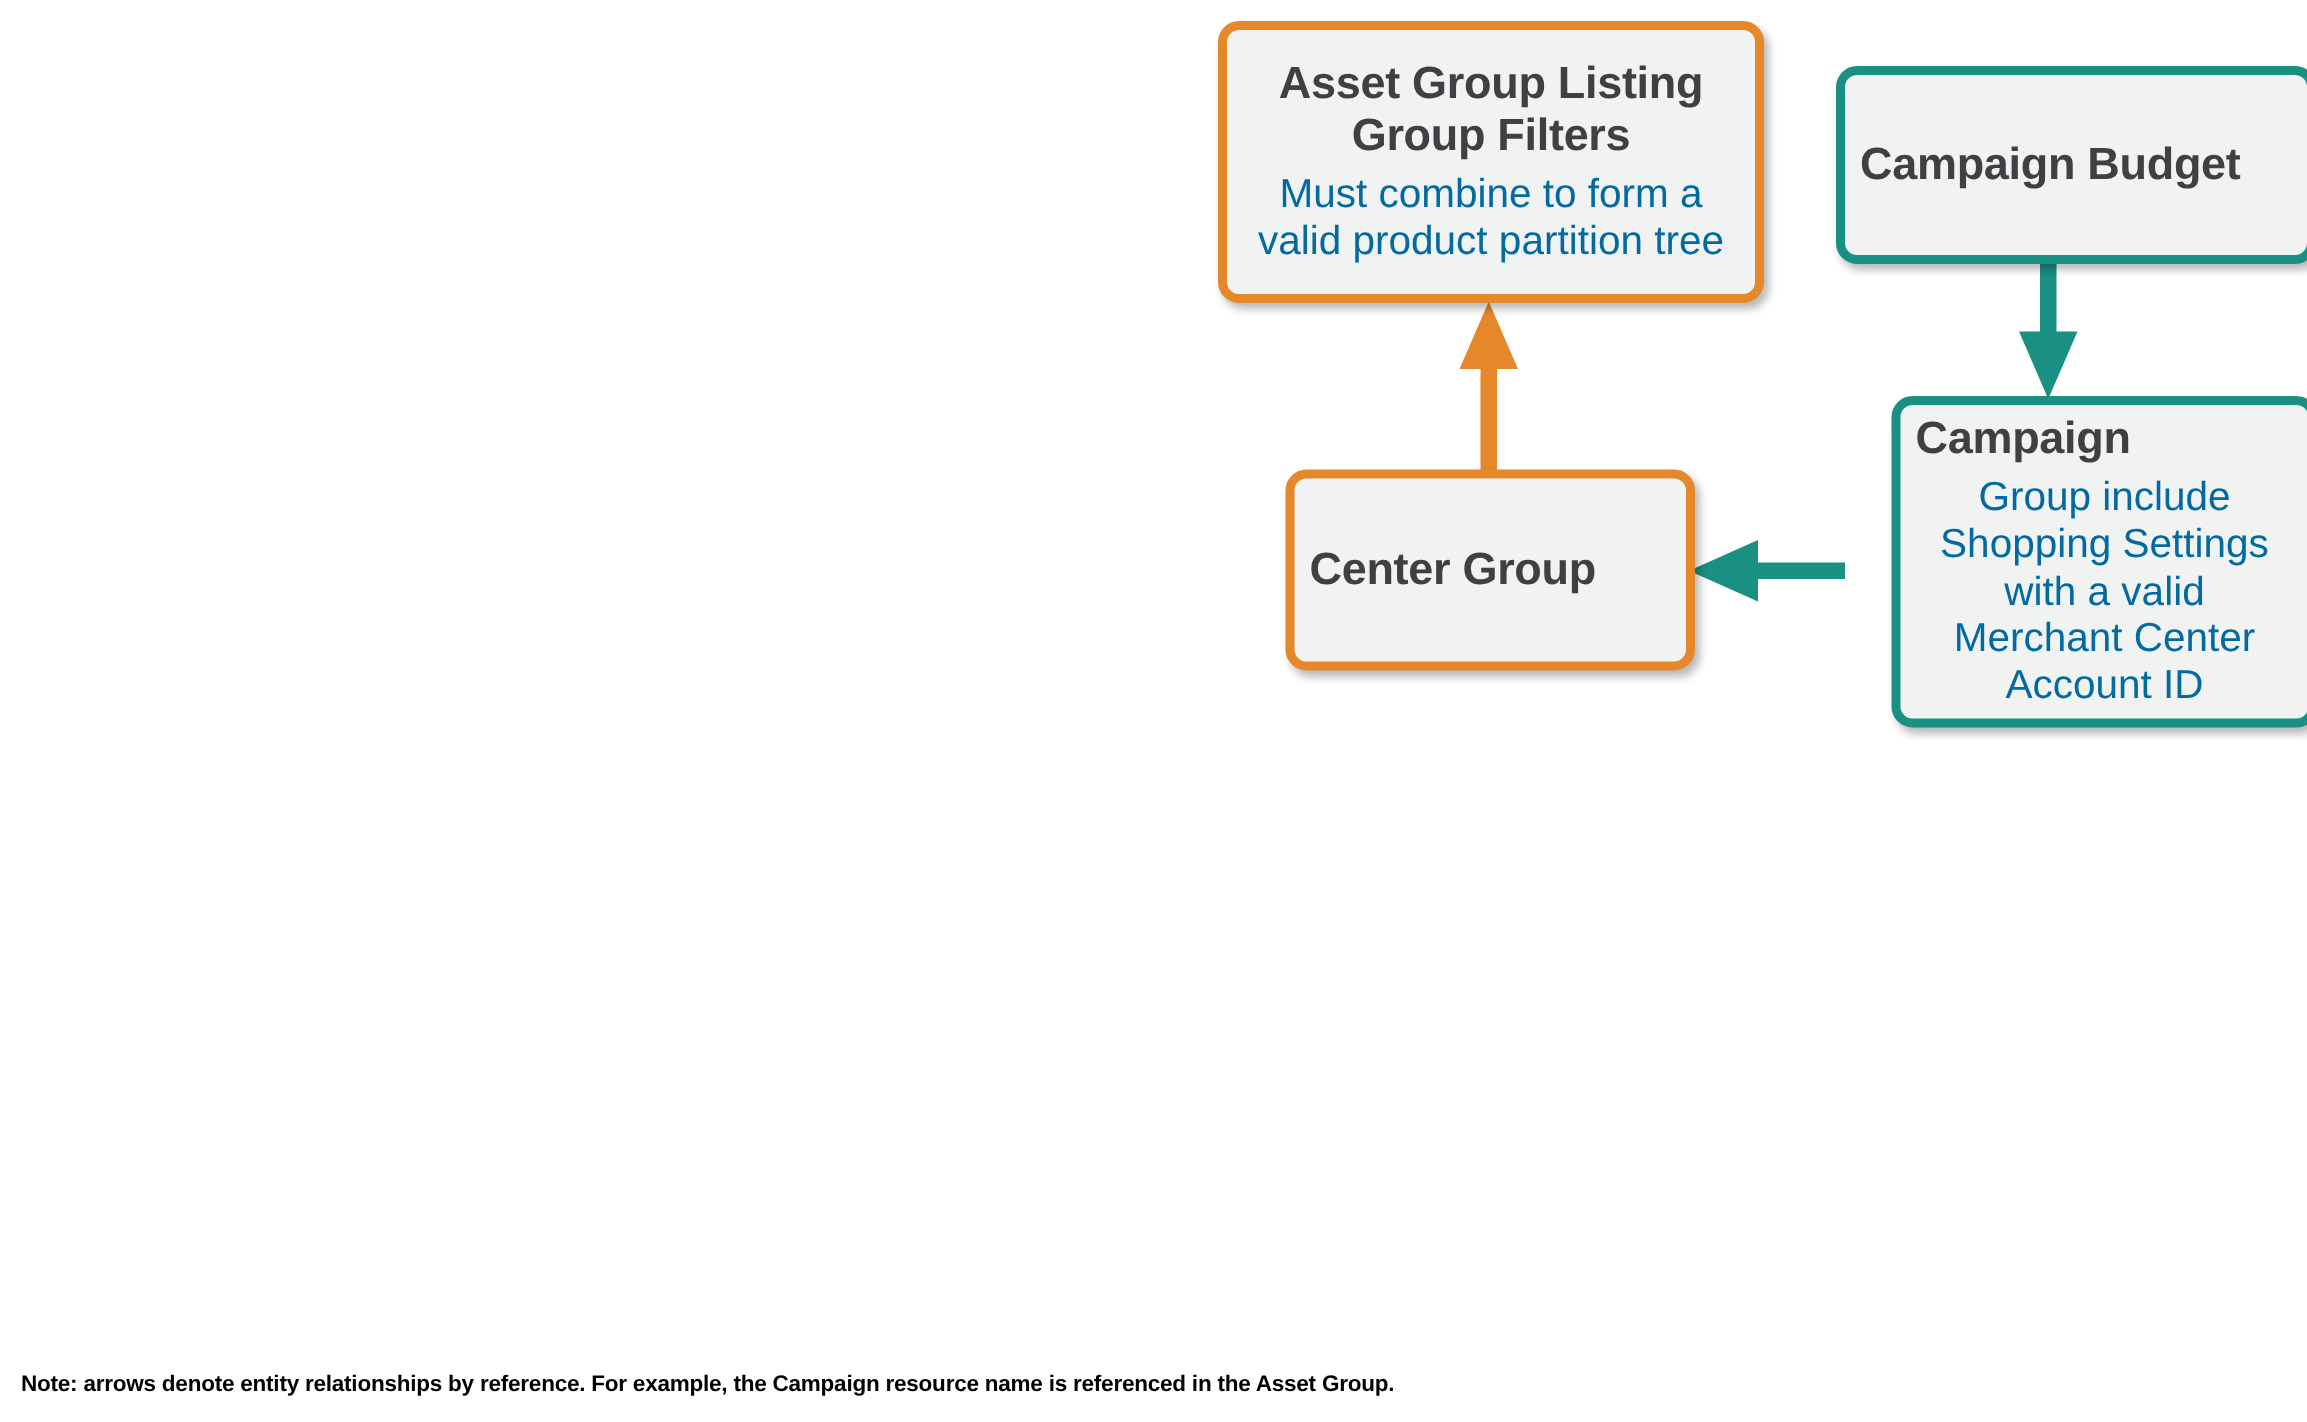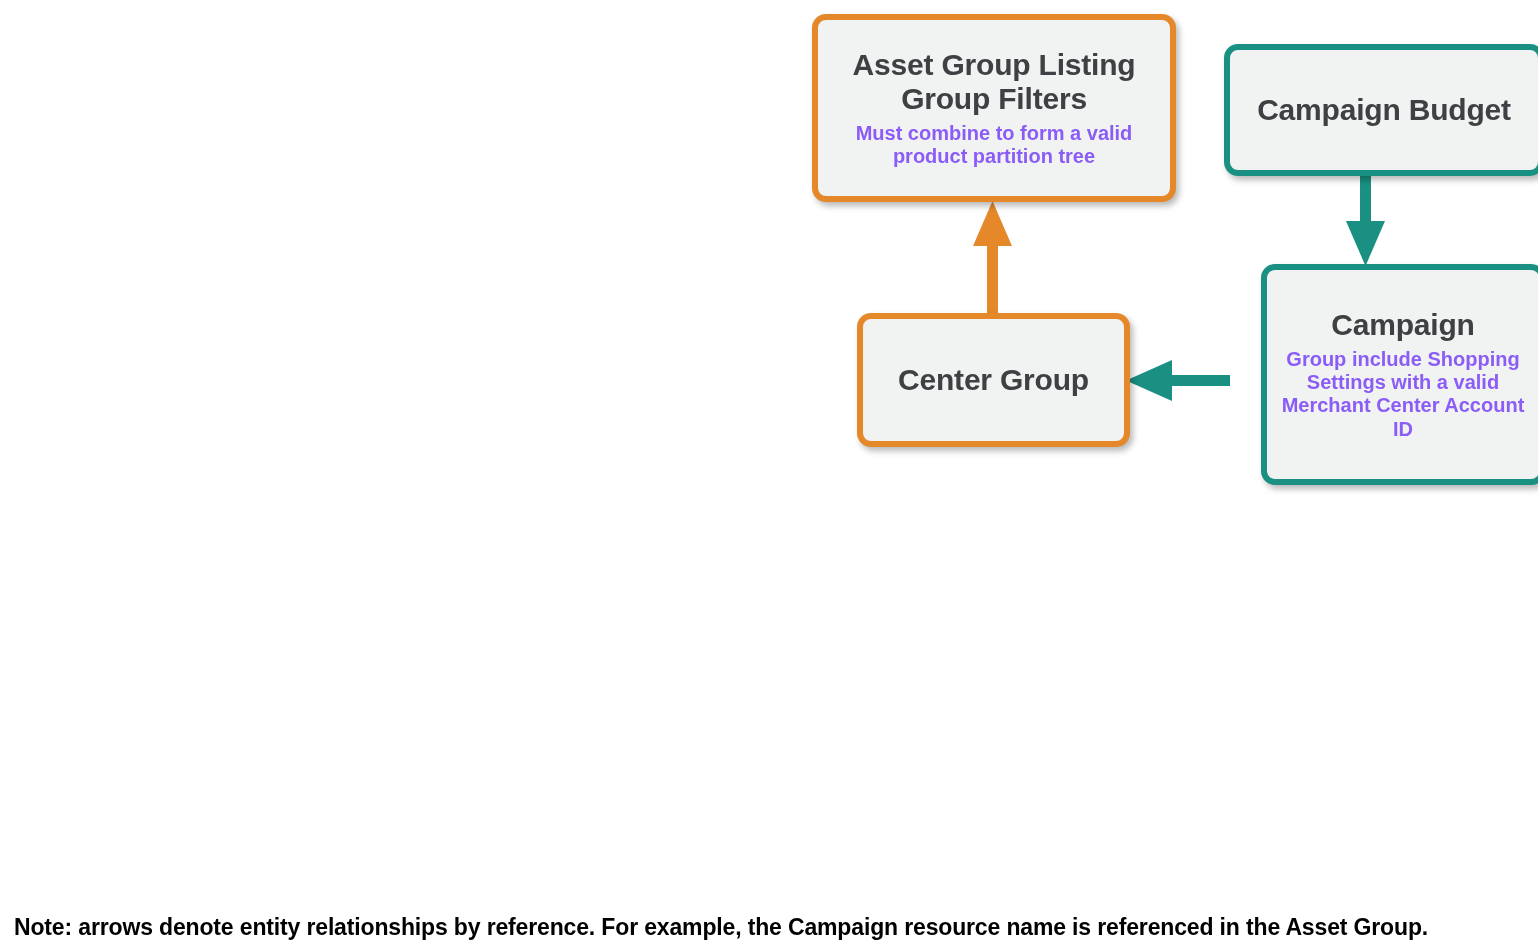--- a/index.html
+++ b/index.html
@@ -25,39 +25,39 @@
   
   .node {
     position: absolute;
     box-sizing: border-box;
     background: #f1f3f2;
     border-style: solid;
     border-width: 6px;
     border-radius: 14px;
     display: flex;
     flex-direction: column;
-    align-items: center;
+    align-items: flex-start;
     justify-content: center;
     text-align: center;
     box-shadow: 3px 4px 6px rgba(0,0,0,0.28);
     color: #3f4043;
     padding: 6px 10px;
   }
   .node .title {
     font-weight: bold;
     font-size: 30px;
     line-height: 1.16;
     letter-spacing: -0.2px;
     color: #3f4043;
   }
   .node .subtitle {
-    font-weight: bold;
-    font-size: 20px;
+    font-weight: normal;
+    font-size: 27px;
     line-height: 1.16;
-    color: #8b5cf6;
+    color: #0369a1;
     margin-top: 5px;
   }
   .node.orange { border-color: #e4882a; }
   .node.teal   { border-color: #1a9083; }
 
   
   #node-aglgf {           
     left: 812px;  top: 14px;
     width: 364px; height: 188px;
   }
@@ -80,21 +80,21 @@
     left: 0; top: 0;
     width: 1538px; height: 948px;
     pointer-events: none;
   }
 
   
   #note {
     position: absolute;
     left: 14px;
     top: 914px;
-    font-size: 23px;
+    font-size: 15px;
     font-weight: bold;
     color: #000000;
     letter-spacing: -0.15px;
     white-space: nowrap;
   }
 </style>
 </head>
 <body>
 
 <div id="canvas">

